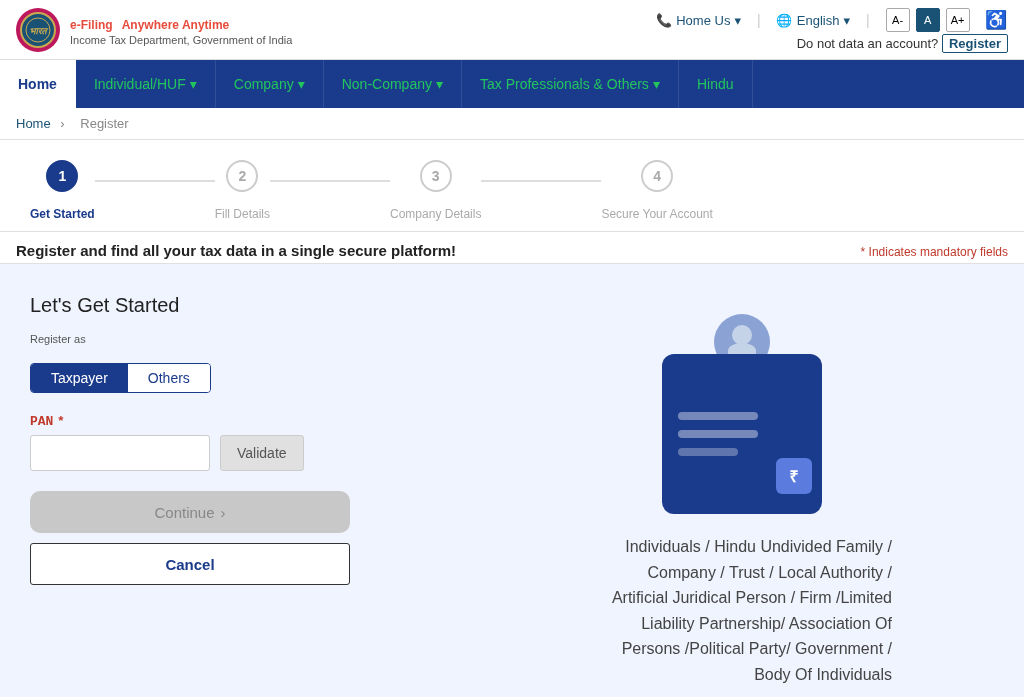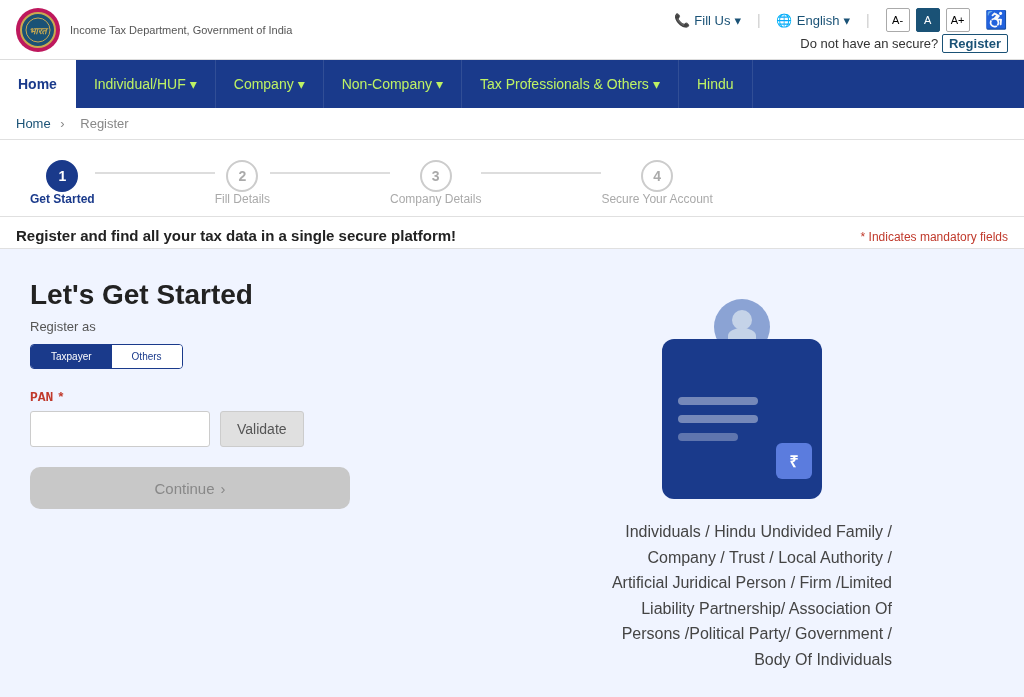--- a/index.html
+++ b/index.html
@@ -90,21 +90,21 @@
     }
 
     
     .nav-bar {
       background: #1a3a8b;
       display: flex;
       align-items: stretch;
       height: 48px;
     }
     .nav-item {
-      color: #bef264;
+      color: #22c55e;
       padding: 0 18px;
       display: flex;
       align-items: center;
       cursor: pointer;
       font-size: 14px;
       white-space: nowrap;
       gap: 4px;
       border-right: 1px solid rgba(255,255,255,0.1);
     }
     .nav-item.active { background: #fff; color: #1a3a8b; font-weight: bold; }
@@ -152,21 +152,21 @@
       z-index: 1;
     }
     .step-circle.active {
       border-color: #1a3a8b;
       background: #1a3a8b;
       color: #fff;
     }
     .step-label {
       font-size: 12px;
       color: #aaa;
-      margin-top: 0;
+      margin-top: 15px;
       text-align: center;
       white-space: nowrap;
     }
     .step-label.active { color: #1a3a8b; font-weight: bold; }
     .step-line {
       width: 120px;
       height: 2px;
       background: #ddd;
       margin-bottom: 20px;
     }
@@ -196,42 +196,42 @@
       min-height: 400px;
       padding: 30px 30px;
       display: flex;
       gap: 40px;
     }
     .form-section {
       flex: 1;
       max-width: 420px;
     }
     .form-title {
-      font-size: 28px;
-      font-weight: bold;
+      font-size: 20px;
+      font-weight: normal;
       color: #222;
-      margin-bottom: 8px;
+      margin-bottom: 16px;
     }
     .register-as-label {
-      font-size: 13px;
+      font-size: 11px;
       color: #555;
-      margin-bottom: 10px;
+      margin-bottom: 18px;
     }
     .toggle-group {
       display: flex;
       border: 1px solid #1a3a8b;
       border-radius: 4px;
       overflow: hidden;
       width: fit-content;
       margin-bottom: 20px;
     }
     .toggle-btn {
       padding: 6px 20px;
       cursor: pointer;
-      font-size: 10px;
+      font-size: 14px;
       border: none;
       background: #fff;
       color: #1a3a8b;
     }
     .toggle-btn.active {
       background: #1a3a8b;
       color: #fff;
     }
     .pan-label {
       font-size: 13px;
@@ -396,48 +396,52 @@
 <div class="top-bar">
   <div class="logo-area">
     <div class="logo-emblem">
       <svg width="36" height="36" viewBox="0 0 36 36">
         <circle cx="18" cy="18" r="17" fill="#1a5276" stroke="#c8a951" stroke-width="2"></circle>
         <circle cx="18" cy="18" r="12" fill="none" stroke="#c8a951" stroke-width="1"></circle>
         <text x="18" y="22" text-anchor="middle" fill="#c8a951" font-size="9" font-weight="bold">भारत</text>
       </svg>
     </div>
     <div class="logo-text">
+      <div class="logo-title">
+        <span>e-Filing</span>
+        <span style="color:#e74c3c; font-size:12px; margin-left:4px;">Anywhere Anytime</span>
+      </div>
       <div class="logo-sub">Income Tax Department, Government of India</div>
     </div>
   </div>
   <div class="top-right-inner">
     <div class="top-actions">
       <div class="top-link">
         <span>📞</span>
-        <span>Fill Us</span>
+        <span>Home Us</span>
         <span>▾</span>
       </div>
       <div class="separator">|</div>
       <div class="top-link">
         <span>🌐</span>
         <span>English</span>
         <span>▾</span>
       </div>
       <div class="separator">|</div>
       <div class="font-controls">
         <button class="font-btn">A-</button>
         <button class="font-btn active">A</button>
         <button class="font-btn">A+</button>
       </div>
       <div class="top-link">
         <span style="font-size:18px;">♿</span>
       </div>
     </div>
     <div class="register-line">
-      <span>Do not have an secure?</span>
+      <span>Do not data an account?</span>
       <span class="register-link">Register</span>
     </div>
   </div>
 </div>
 
 <nav class="nav-bar">
   <div class="nav-item active">Home</div>
   <div class="nav-item">
     <span>Individual/HUF</span>
     <span>▾</span>
@@ -509,20 +513,21 @@
     </div>
     <div class="pan-row">
       <input class="pan-input" type="text" placeholder="" style="">
       <button class="validate-btn">Validate</button>
     </div>
 
     <button class="continue-btn">
       <span>Continue</span>
       <span>›</span>
     </button>
+    <button class="cancel-btn">Cancel</button>
   </div>
 
   <div class="illustration-section">
     <div class="card-illustration">
       <div class="avatar-circle">
         <div class="avatar-inner">
           <div class="avatar-head"></div>
           <div class="avatar-body"></div>
         </div>
       </div>

